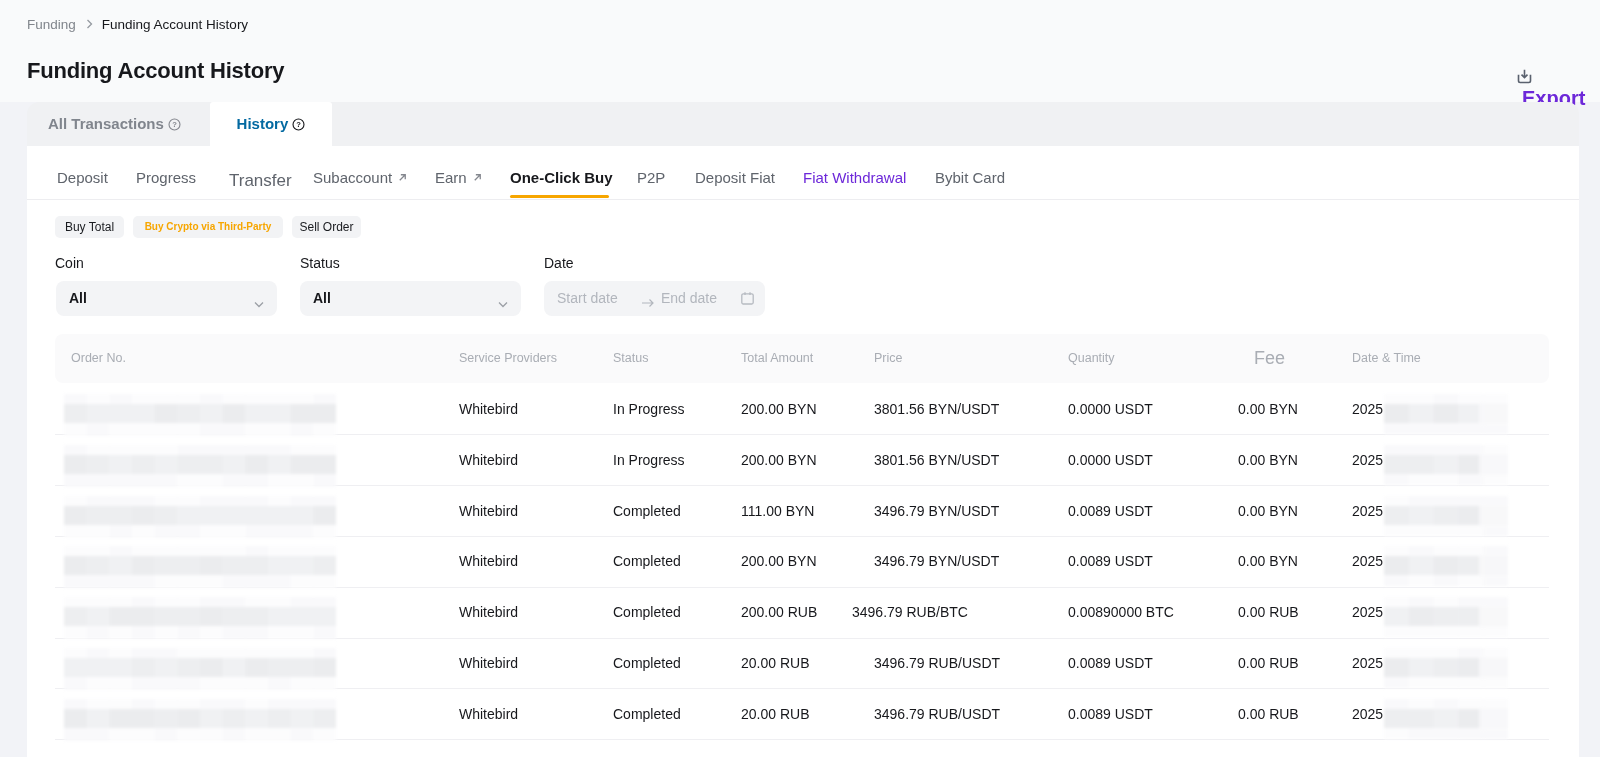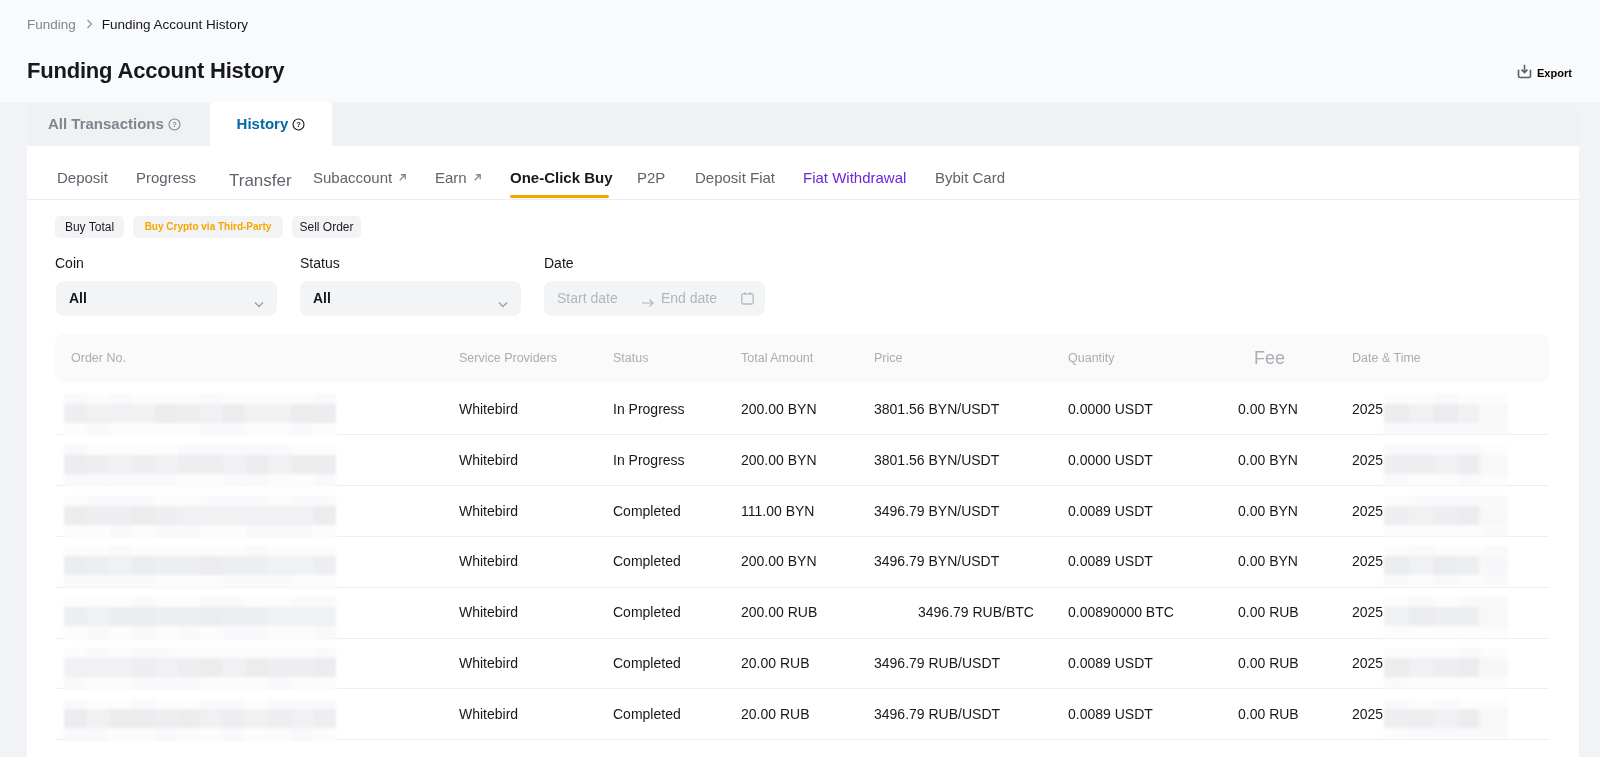--- a/index.html
+++ b/index.html
@@ -7,21 +7,21 @@
   .abs { position:absolute; }
   .cell { position:absolute; font-size:14px; color:#17181c; white-space:nowrap; }
 </style></head>
 <body>
 
 <div class="abs" style="left:0;top:0;width:1600px;height:102px;background:#f9fafb;"></div>
 <div class="abs" style="left:27px;top:17px;font-size:13.5px;color:#81858c;">Funding<span style="display:inline-block;margin:0 7px;vertical-align:-1px;"><svg width="12" height="12" viewBox="0 0 12 12">
         <path d="M4.5 2 L8.5 6 L4.5 10" fill="none" stroke="#9599a0" stroke-width="1.3"></path>
       </svg></span><span style="color:#17181c;">Funding Account History</span></div>
 <div class="abs" style="left:27px;top:58px;font-size:22px;letter-spacing:-0.2px;font-weight:700;color:#17181c;">Funding Account History</div>
-<div class="abs" style="left:1517px;top:64px;font-size:11px;font-weight:700;color:#000000;"><svg width="15" height="15" viewBox="0 0 14 14" style="vertical-align:-2px">
+<div class="abs" style="left:1517px;top:64px;font-size:20px;font-weight:700;color:#6d28d9;"><svg width="15" height="15" viewBox="0 0 14 14" style="vertical-align:-2px">
       <path d="M2.2 6.2 H1.4 V11 a1.6 1.6 0 0 0 1.6 1.6 h8 a1.6 1.6 0 0 0 1.6-1.6 V6.2 h-0.8" fill="none" stroke="#5a616e" stroke-width="1.5"></path>
       <path d="M7 0.6 V7.6 M4.2 5.2 L7 8 L9.8 5.2" fill="none" stroke="#5a616e" stroke-width="1.5"></path>
     </svg><span style="margin-left:5px;">Export</span></div>
 <div class="abs" style="left:27px;top:102px;width:1552px;height:44px;background:#f0f1f3;border-radius:12px 12px 0 0;"></div>
 <div class="abs" style="left:48px;top:102px;height:44px;line-height:44px;font-size:15px;font-weight:700;color:#80858d;">All Transactions <span style="font-weight:400"><svg width="13" height="13" viewBox="0 0 14 14" style="vertical-align:-2px">
         <circle cx="7" cy="7" r="5.9" fill="none" stroke="#84878e" stroke-width="1.2"></circle>
         <text x="7" y="10" font-size="8.2" font-family="Liberation Sans" font-weight="700" fill="#84878e" text-anchor="middle">?</text>
       </svg></span></div>
 <div class="abs" style="left:210px;top:102px;width:122px;height:44px;background:#ffffff;border-radius:3px 3px 0 0;"></div>
 <div class="abs" style="left:210px;top:102px;width:122px;height:44px;line-height:44px;text-align:center;font-size:15px;font-weight:700;color:#0369a1;">History <svg width="13" height="13" viewBox="0 0 14 14" style="vertical-align:-2px">
@@ -335,21 +335,21 @@
       <rect x="0.0" y="29" width="25.3" height="11" fill="#f9f9fb"></rect>
       <rect x="24.8" y="29" width="25.3" height="11" fill="#fcfcfd"></rect>
       <rect x="49.6" y="29" width="25.3" height="11" fill="#f9f9fb"></rect>
       <rect x="74.4" y="29" width="25.3" height="11" fill="#fcfcfd"></rect>
       <rect x="99.2" y="29" width="25.3" height="11" fill="#f9f9fb"></rect>
       <rect x="95" y="8" width="29" height="24" fill="#fafafb" opacity="0.8"></rect>
     </svg></div>
 <div class="cell" style="left:459px;top:604.1px;">Whitebird</div>
 <div class="cell" style="left:613px;top:604.1px;">Completed</div>
 <div class="cell" style="left:741px;top:604.1px;">200.00 RUB</div>
-<div class="cell" style="left:918px;top:604.1px;">3496.79 RUB/BTC</div>
+<div class="cell" style="left:852px;top:604.1px;">3496.79 RUB/BTC</div>
 <div class="cell" style="left:1068px;top:604.1px;">0.00890000 BTC</div>
 <div class="cell" style="left:1238px;top:604.1px;">0.00 RUB</div>
 <div class="cell" style="left:1352px;top:604.1px;">2025</div>
 <div class="abs" style="left:64px;top:597.1px;filter:blur(1.5px);"><svg width="272" height="42" viewBox="0 0 272 42">
       <rect x="0.0" y="0" width="23.2" height="10" fill="#fcfcfd"></rect>
       <rect x="22.7" y="0" width="23.2" height="10" fill="#fcfcfd"></rect>
       <rect x="45.3" y="0" width="23.2" height="10" fill="#fcfcfd"></rect>
       <rect x="68.0" y="0" width="23.2" height="10" fill="#f9f9fb"></rect>
       <rect x="90.7" y="0" width="23.2" height="10" fill="#fcfcfd"></rect>
       <rect x="113.3" y="0" width="23.2" height="10" fill="#fcfcfd"></rect>

